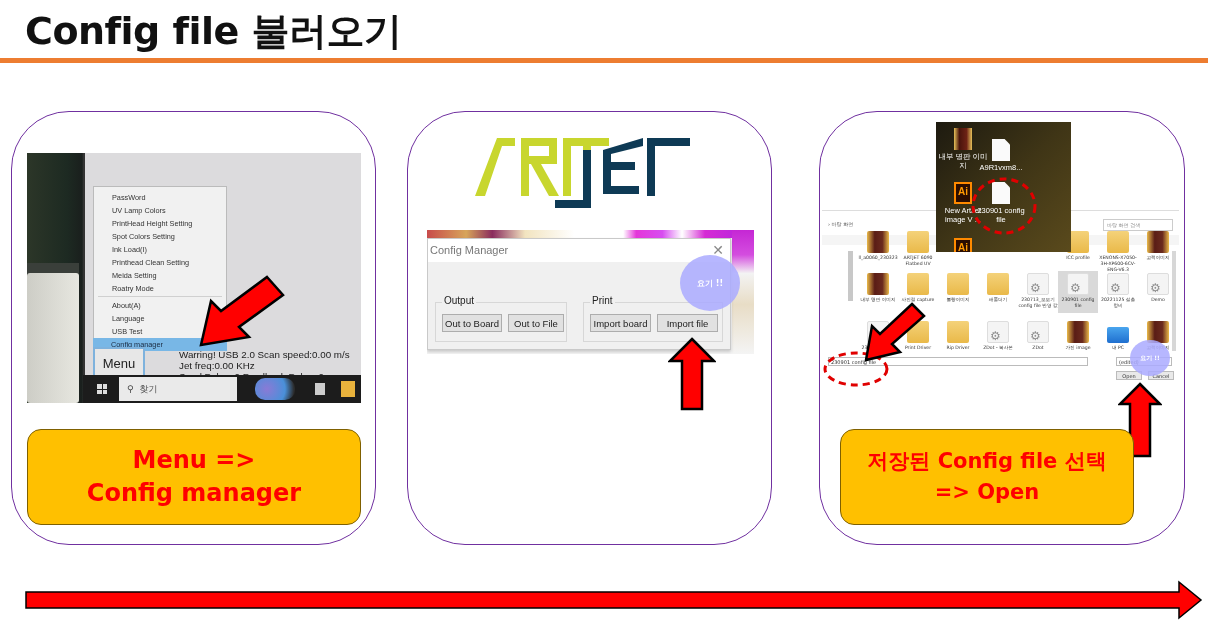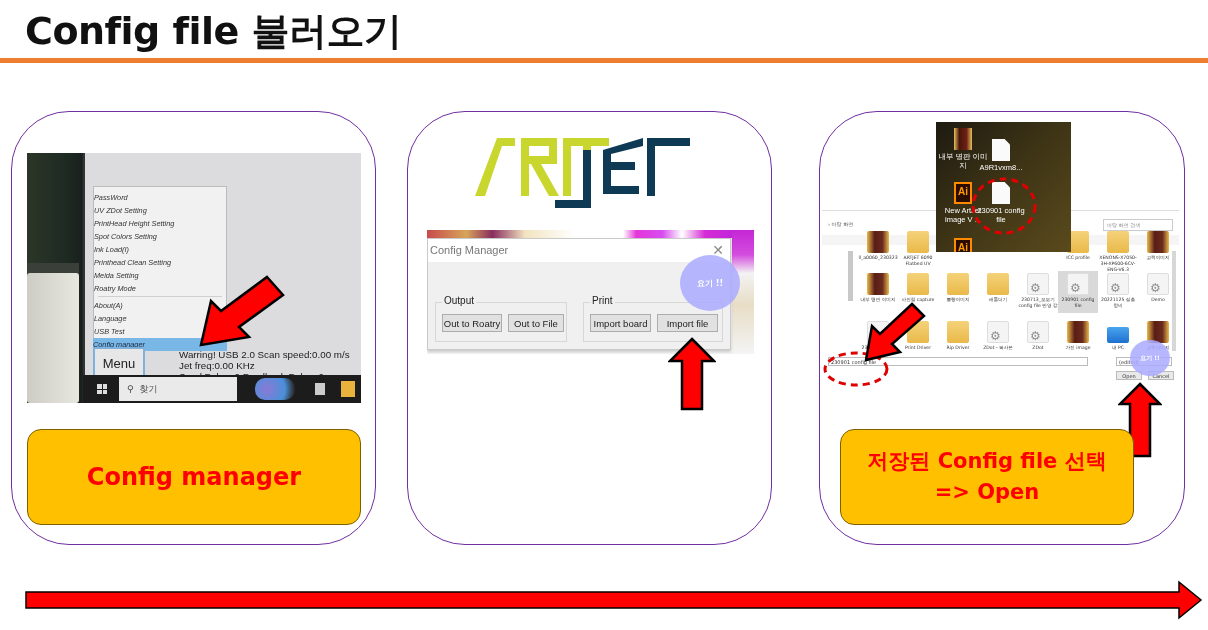--- a/index.html
+++ b/index.html
@@ -16,21 +16,21 @@
   #p1 .caption { left: 15px; width: 334px; }
   #p2 .caption { left: 26px; width: 320px; }
   #p3 .caption { left: 20px; width: 294px; font-size: 21px; line-height: 31px; }
 
   
   .photo1 { position: absolute; left: 15px; top: 41px; width: 334px; height: 250px; background: linear-gradient(90deg,#2c3628 0,#1d2a22 40px,#1a1f1d 55px,#e3e1e2 68px,#d9d8da 100%); overflow: hidden; }
   .photo1 .screen { position: absolute; left: 56px; top: 0; right: 0; bottom: 28px; background: #dcdbdd; border-left: 2px solid #333; }
   .photo1 .mug { position: absolute; left: 0; top: 120px; width: 52px; height: 130px; background: linear-gradient(90deg,#cdcdc6,#e7e7e0); border-radius: 3px; }
   .photo1 .mug-top { position: absolute; left: 0; top: 110px; width: 52px; height: 14px; background: #3a3f3a; }
   .ctxmenu { position: absolute; left: 66px; top: 33px; width: 134px; height: 158px; background: #f1f1f1; border: 1px solid #bbb; font-family: "Liberation Sans", sans-serif; font-size: 7.3px; color: #333; }
-  .ctxmenu .mi { height: 13px; line-height: 13px; white-space: nowrap; font-style: italic; }
+  .ctxmenu .mi { height: 13px; line-height: 13px; padding-left: 18px; white-space: nowrap; }
   .ctxmenu .sep { height: 1px; background: #d0d0d0; margin: 1px 4px 2px 4px; }
   .ctxmenu .mi.sel { background: #78b7e6; color: #1a2a40; margin-left: -1px; width: 134px; }
   .menubtn { position: absolute; left: 66px; top: 194px; width: 52px; height: 32px; background: #e7e7e7; border: 2px solid #7eb2dd; font-family: "Liberation Sans", sans-serif; font-size: 13px; color: #222; display: flex; align-items: center; justify-content: center; }
   .status { position: absolute; left: 124px; top: 196px; font-family: "Liberation Sans", sans-serif; font-size: 9.8px; line-height: 11px; color: #222; white-space: nowrap; margin-left: 28px; }
   .taskbar { position: absolute; left: 56px; right: 0; bottom: 0; height: 28px; background: #1c1c1c; }
   .taskbar .win { position: absolute; left: 14px; top: 9px; width: 10px; height: 10px; display: grid; grid-template-columns: 1fr 1fr; gap: 1px; }
   .taskbar .win i { background: #ddd; display: block; }
   .taskbar .search { position: absolute; left: 36px; top: 2px; width: 118px; height: 24px; background: #eaeaea; font-size: 9px; color: #444; display: flex; align-items: center; padding-left: 8px; gap: 6px; }
   .taskbar .blob { position: absolute; left: 172px; top: 3px; width: 40px; height: 22px; border-radius: 10px; background: radial-gradient(circle at 30% 50%,#8a7ad6,#4a90d9 60%,#2b2b2b 90%); }
   .taskbar .t2 { position: absolute; left: 232px; top: 8px; width: 10px; height: 12px; background: #ccc; }
@@ -86,21 +86,21 @@
 <div class="title-rule"></div>
 
 <div class="panel" id="p1">
   <div class="photo1">
     <div class="mug-top"></div>
     <div class="mug"></div>
     <div class="screen"></div>
     <div class="ctxmenu">
       <div style="height:4px"></div>
       <div class="mi">PassWord</div>
-      <div class="mi">UV ZDot Setting</div>
+      <div class="mi">UV Lamp Colors</div>
       <div class="mi">PrintHead Height Setting</div>
       <div class="mi">Spot Colors Setting</div>
       <div class="mi">Ink Load(I)</div>
       <div class="mi">Printhead Clean Setting</div>
       <div class="mi">Meida Setting</div>
       <div class="mi">Roatry Mode</div>
       <div class="sep"></div>
       <div class="mi">About(A)</div>
       <div class="mi">Language</div>
       <div class="mi">USB Test</div>
@@ -126,20 +126,21 @@
       <div class="blob"></div>
       <div class="t2"></div>
       <div class="t3"></div>
     </div>
 
     <svg class="arr" style="left:168px;top:122px" width="90" height="74" viewBox="0 0 90 74">
       <polygon points="72,2 88,20 44,52 54,62 6,70 16,26 26,36" fill="#FF0000" stroke="#000" stroke-width="2.5" stroke-linejoin="miter"></polygon>
     </svg>
   </div>
   <div class="caption">
+    <div>Menu =&gt;</div>
     <div>Config manager</div>
   </div>
 </div>
 
 <div class="panel" id="p2">
   <svg class="logo" viewBox="0 0 215 80">
 
     <polygon points="0,68 22,10 40,10 40,18 27,18 10,68" fill="#C8D62E"></polygon>
 
     <polygon points="46,10 82,10 82,36 66,36 84,68 74,68 56,36 54,36 54,68 46,68" fill="#C8D62E"></polygon>
@@ -158,21 +159,21 @@
   <div class="cfgwin">
     <div class="art"></div>
     <div class="rightart"></div>
     <div class="frame">
       <div class="titlebar">
         <span>Config Manager</span>
         <span class="close">✕</span>
       </div>
       <div class="grp" style="left:7px;width:132px">
         <span class="legend">Output</span>
-        <div class="wbtn" style="left:6px;width:60px">Out to Roatry</div>
+        <div class="wbtn" style="left:6px;width:60px">Out to Board</div>
         <div class="wbtn" style="left:72px;width:56px">Out to File</div>
       </div>
       <div class="grp" style="left:155px;width:140px">
         <span class="legend">Print</span>
         <div class="wbtn" style="left:6px;width:61px">Import board</div>
         <div class="wbtn" style="left:73px;width:61px">Import file</div>
       </div>
     </div>
   </div>
   <div class="bubble" style="left:272px;top:143px">요기 !!</div>

